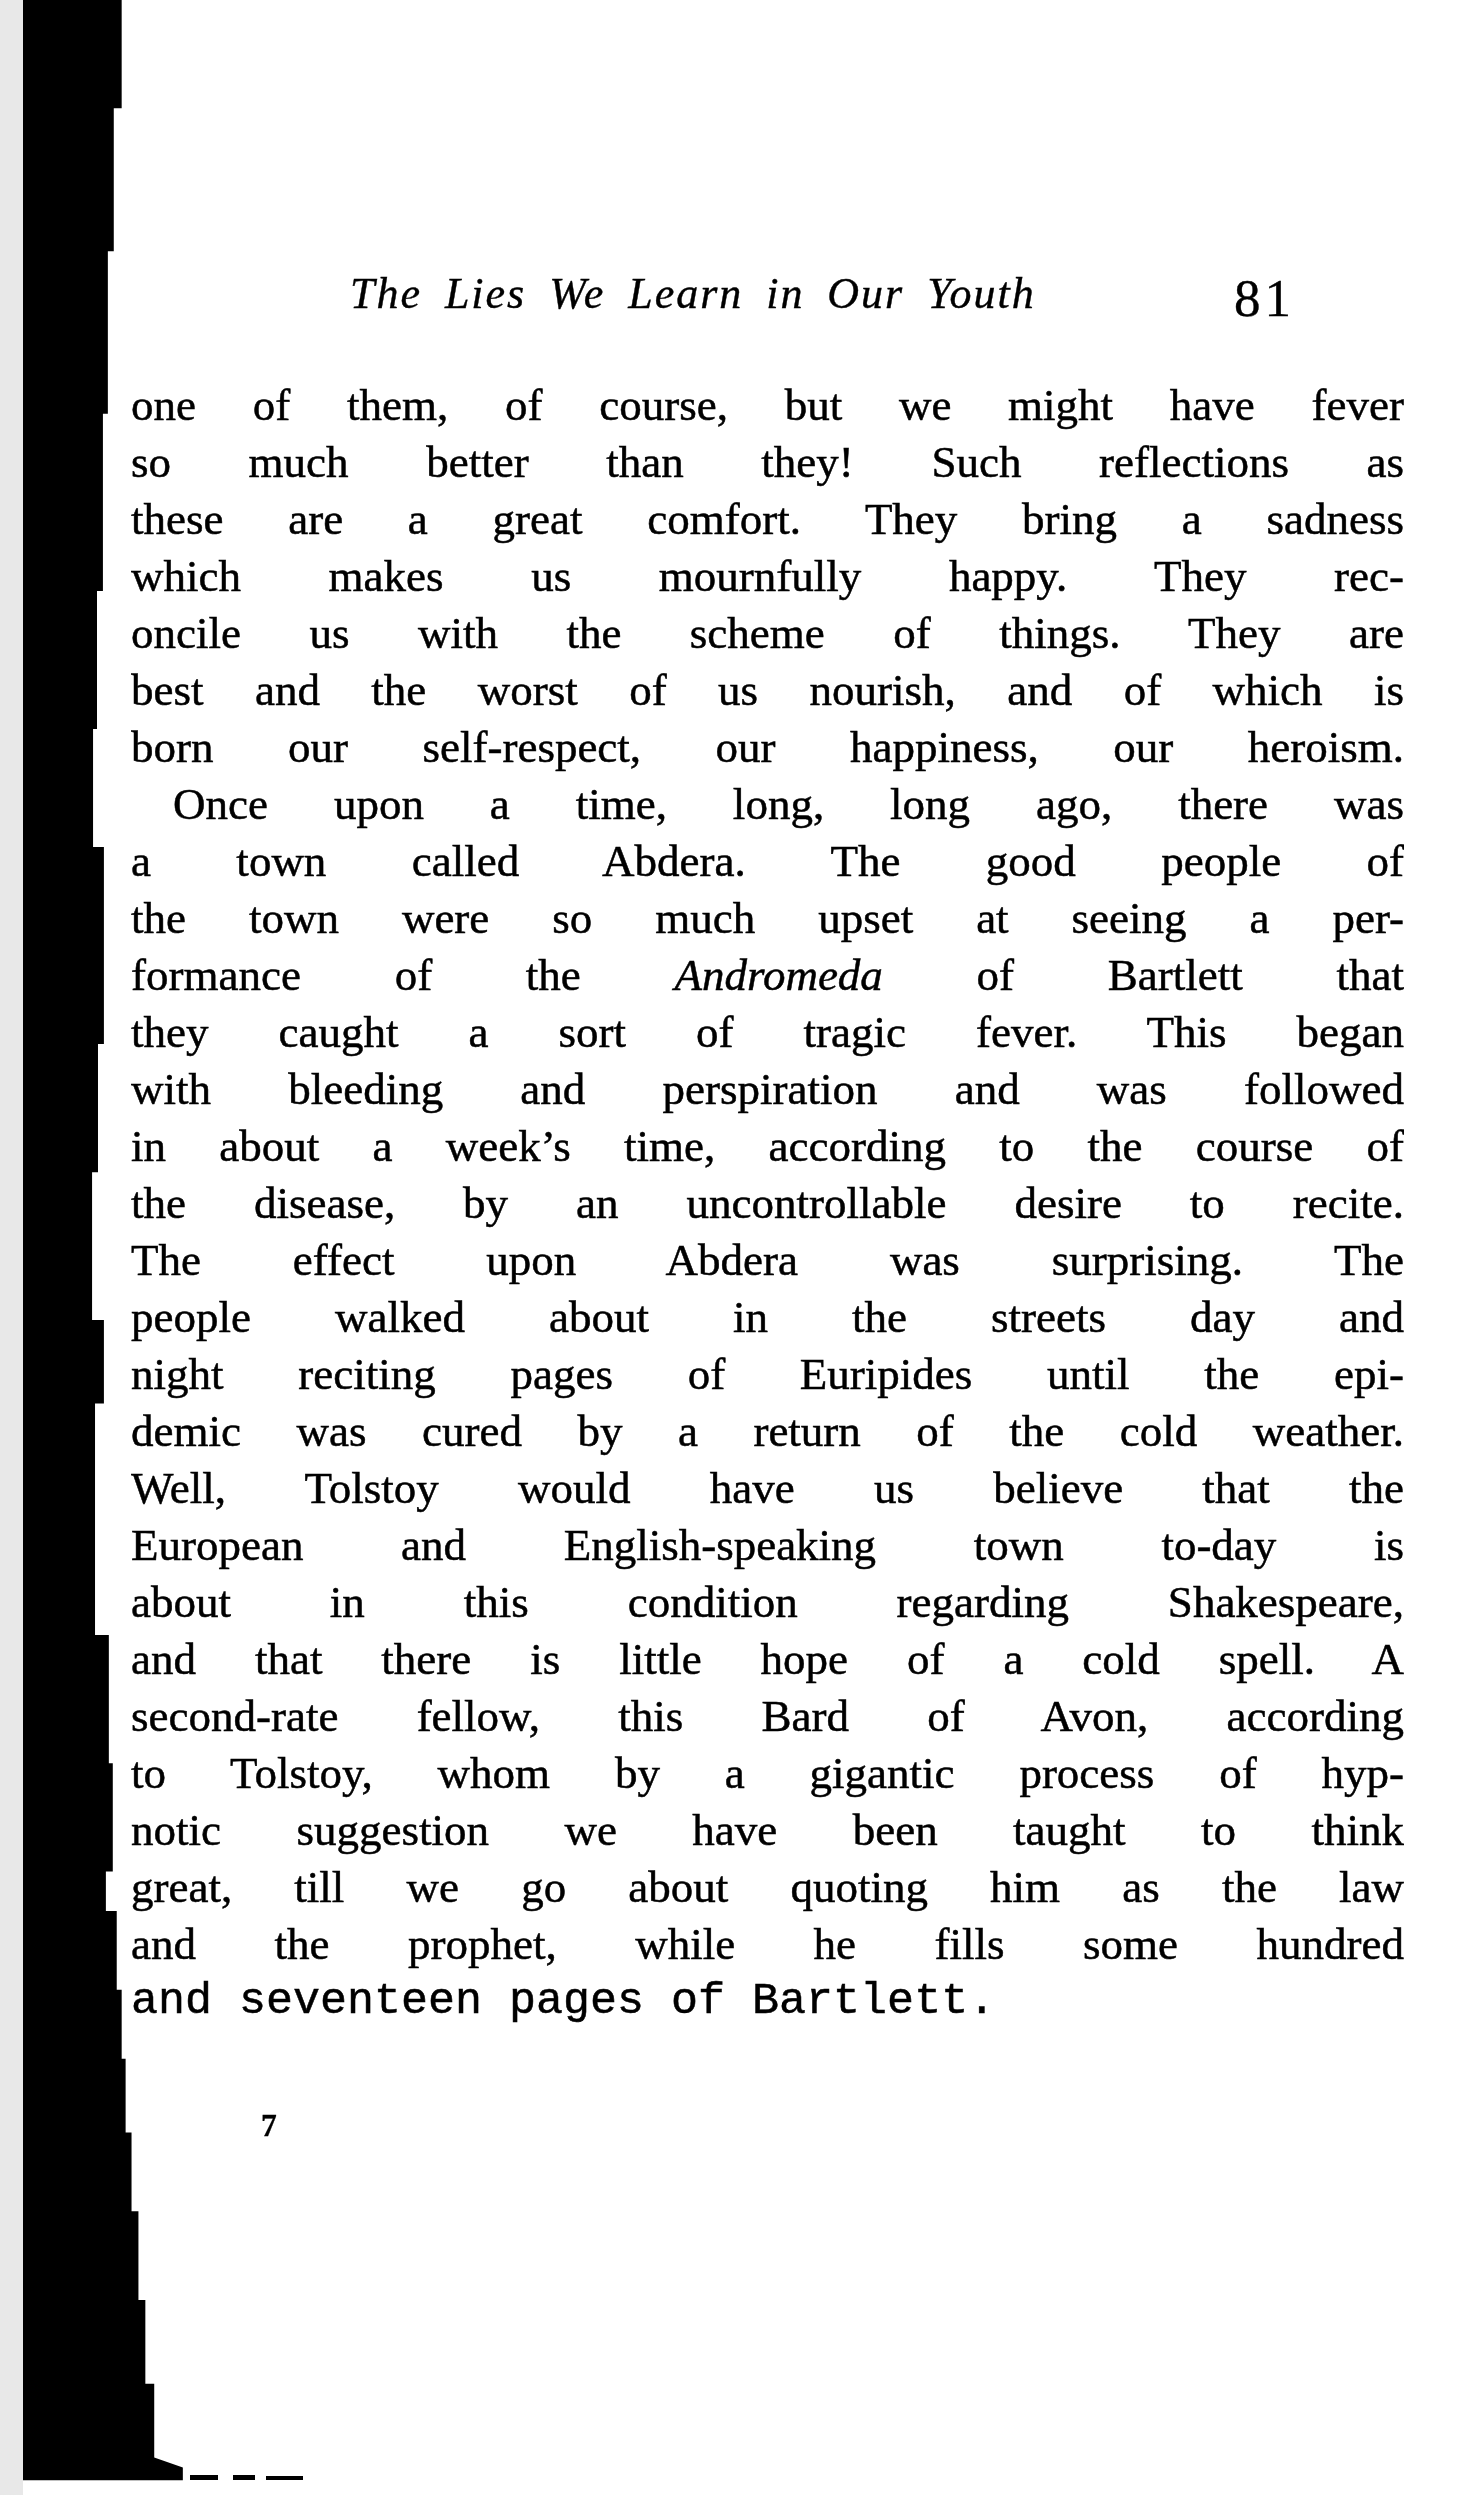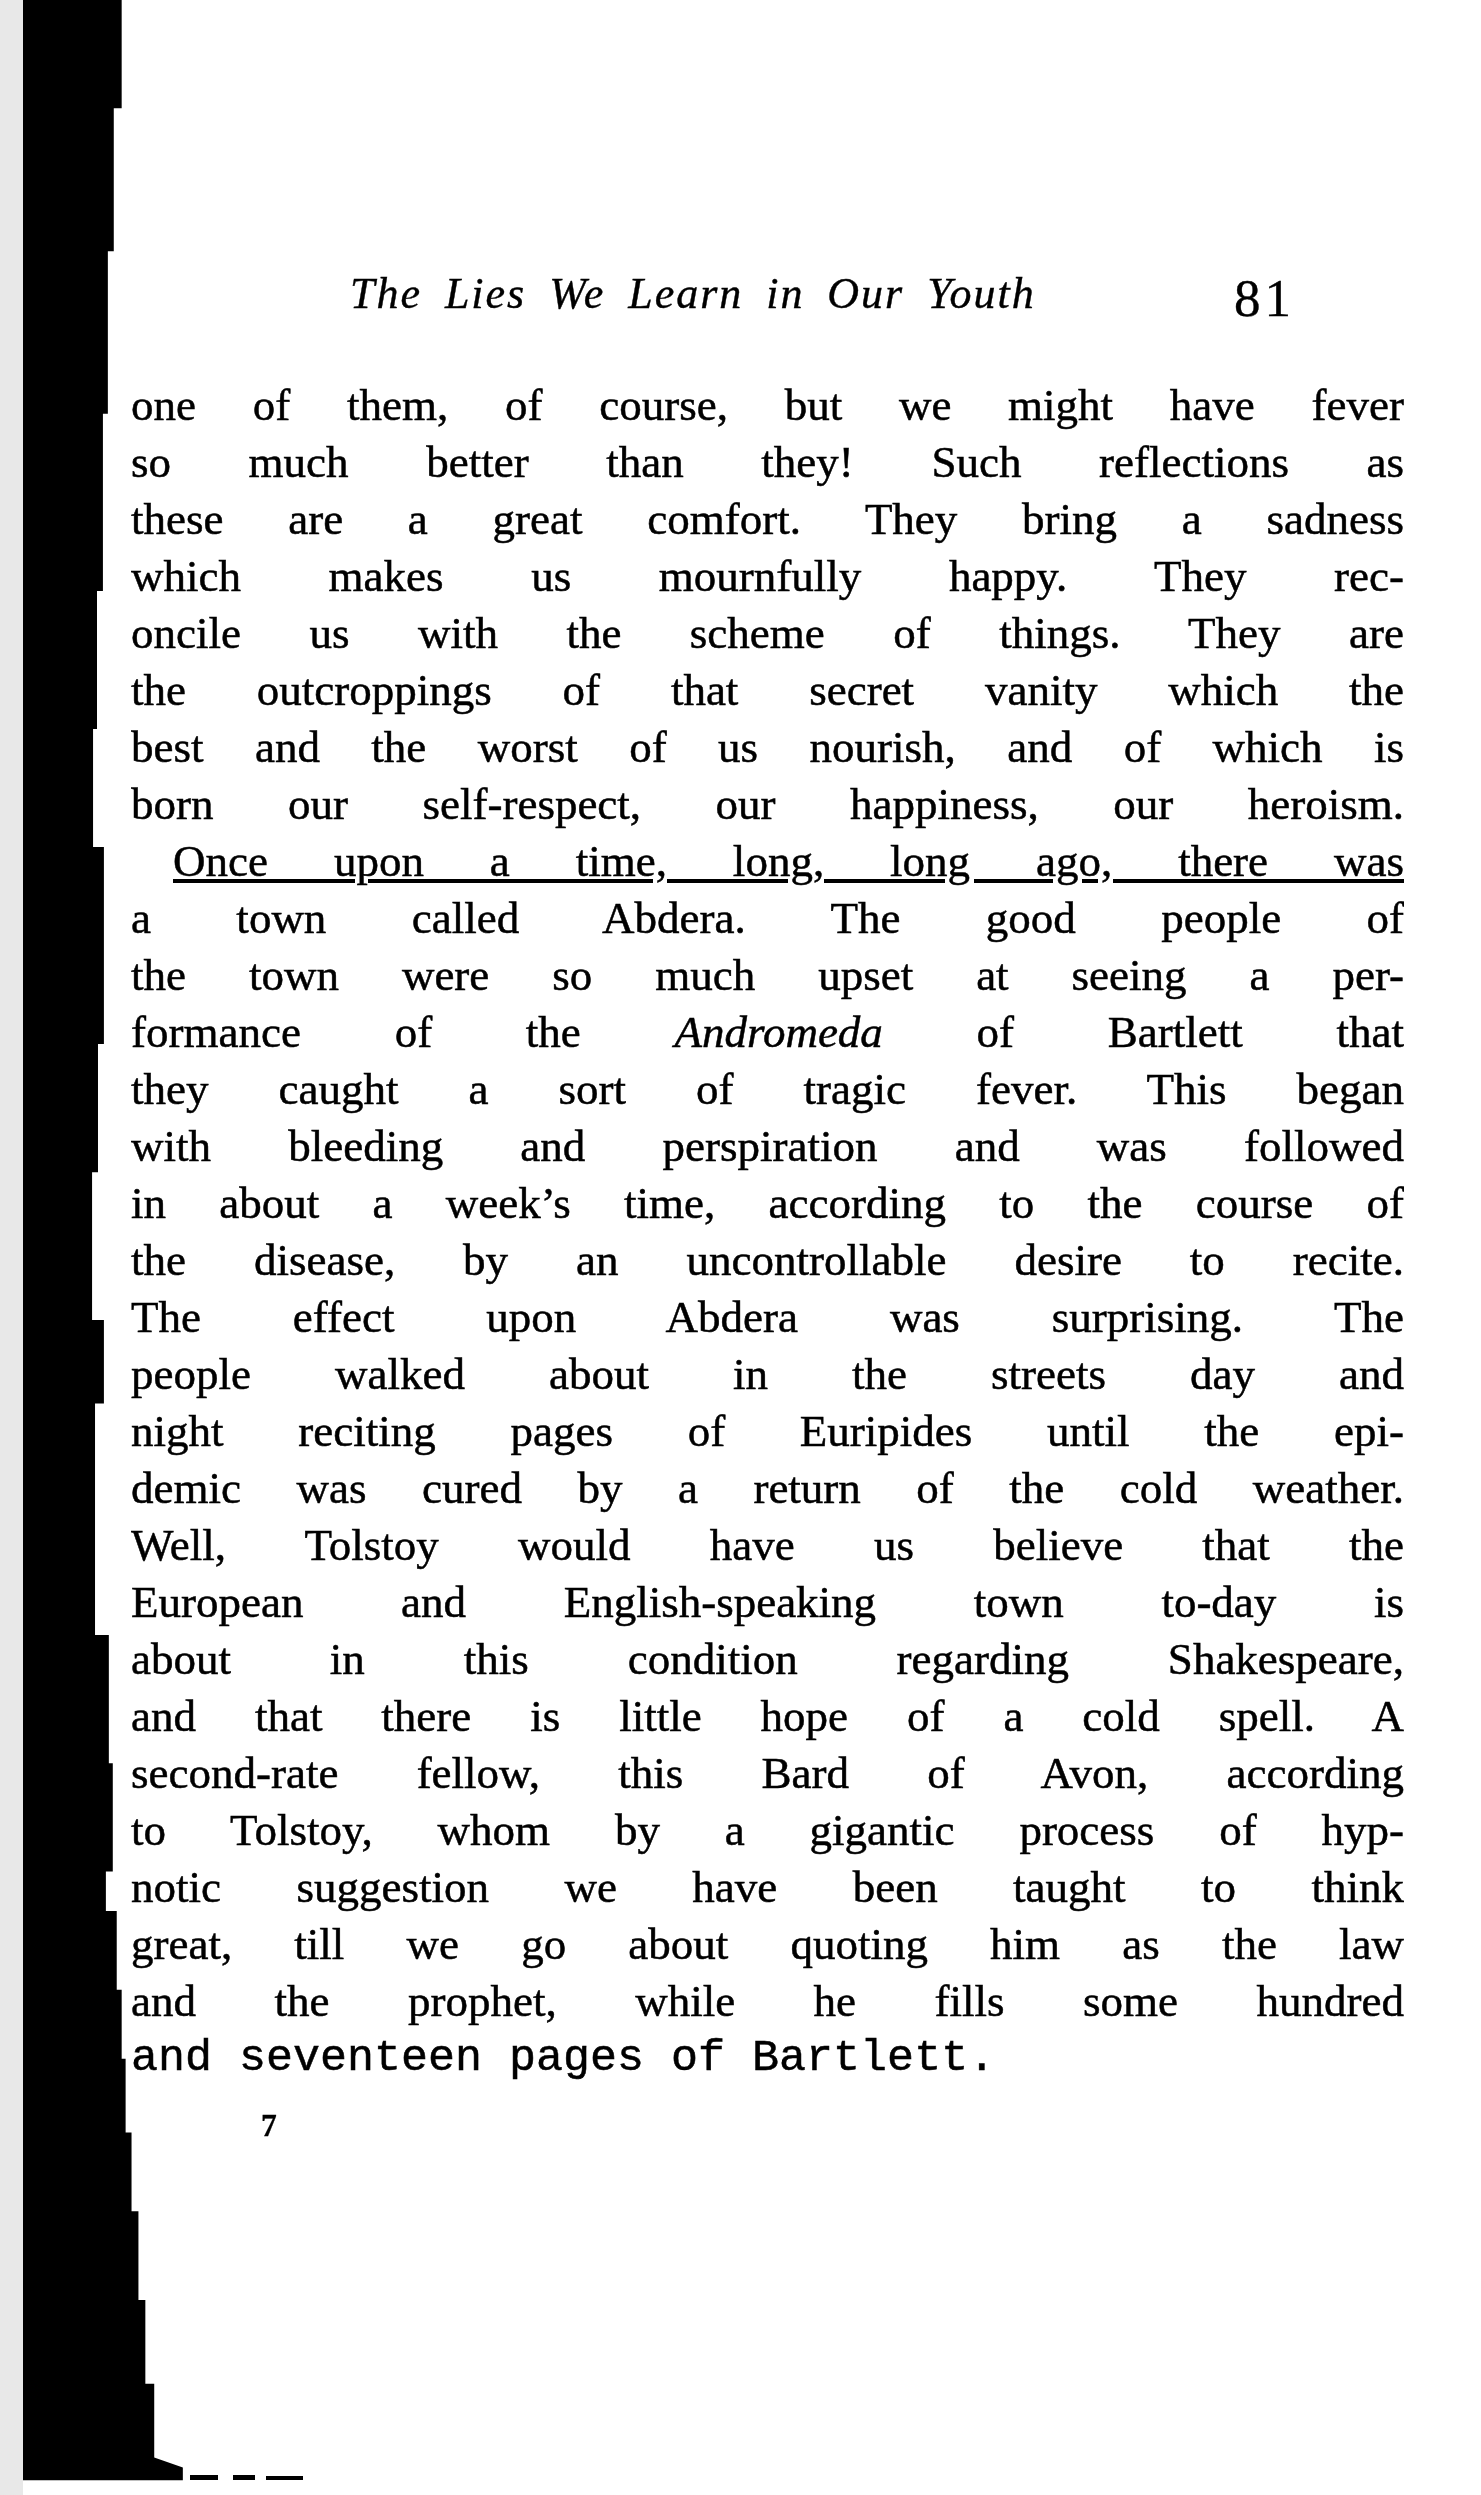--- a/index.html
+++ b/index.html
@@ -64,21 +64,20 @@
   }
   .text-line {
     height: 57px;
     overflow: hidden;
     text-align: justify;
     text-align-last: justify;
     white-space: normal;
   }
   .text-line.indent {
     text-indent: 42px;
-    text-decoration: underline;
   }
   .text-line.no-justify {
     text-align: left;
     text-align-last: left;
     font-family: Liberation Mono, monospace;
   }
   .text-line i {
     font-style: italic;
   }
   
@@ -123,21 +122,20 @@
     <span class="header-title">The Lies We Learn in Our Youth</span>
     <span class="header-page-number">81</span>
   </div>
 
   <div class="body-text">
       <div class="text-line"><span>one of them, of course, but we might have fever</span></div>
       <div class="text-line"><span>so much better than they! Such reflections as</span></div>
       <div class="text-line"><span>these are a great comfort. They bring a sadness</span></div>
       <div class="text-line"><span>which makes us mournfully happy. They rec-</span></div>
       <div class="text-line"><span>oncile us with the scheme of things. They are</span></div>
-      <div class="text-line"><span>the outcroppings of that secret vanity which the</span></div>
       <div class="text-line"><span>best and the worst of us nourish, and of which is</span></div>
       <div class="text-line"><span>born our self-respect, our happiness, our heroism.</span></div>
       <div class="text-line indent"><span>Once upon a time, long, long ago, there was</span></div>
       <div class="text-line"><span>a town called Abdera. The good people of</span></div>
       <div class="text-line"><span>the town were so much upset at seeing a per-</span></div>
       <div class="text-line"><span>formance of the </span><i>Andromeda</i><span> of Bartlett that</span></div>
       <div class="text-line"><span>they caught a sort of tragic fever. This began</span></div>
       <div class="text-line"><span>with bleeding and perspiration and was followed</span></div>
       <div class="text-line"><span>in about a week’s time, according to the course of</span></div>
       <div class="text-line"><span>the disease, by an uncontrollable desire to recite.</span></div>

